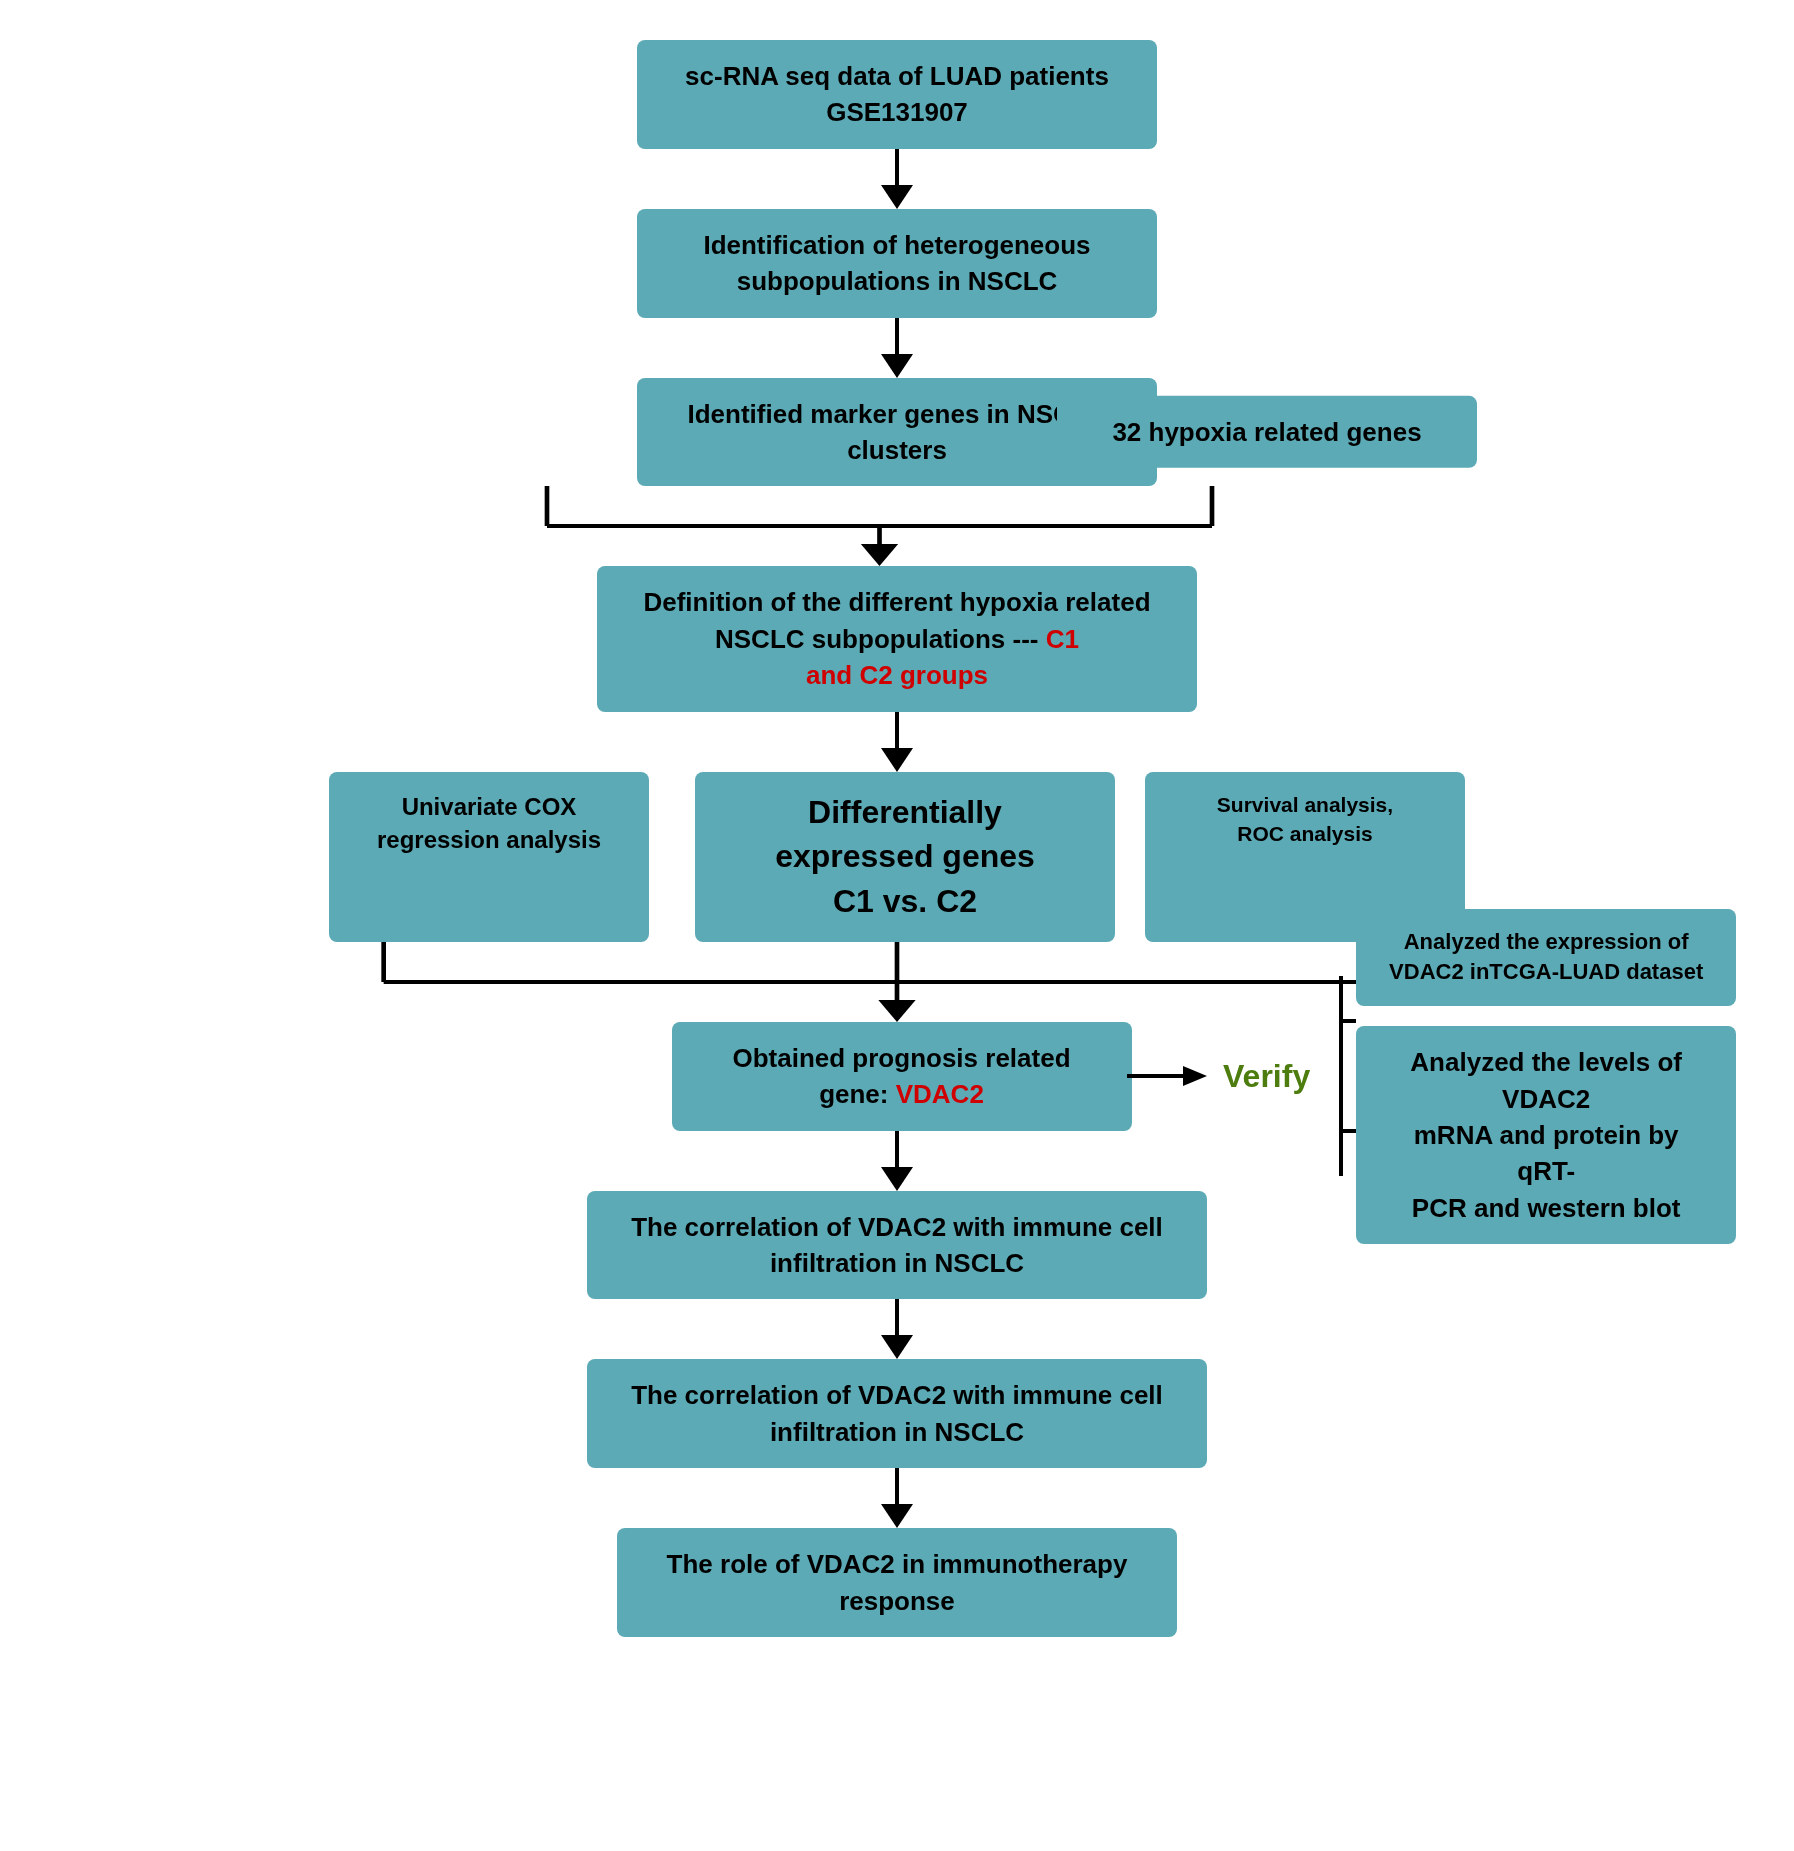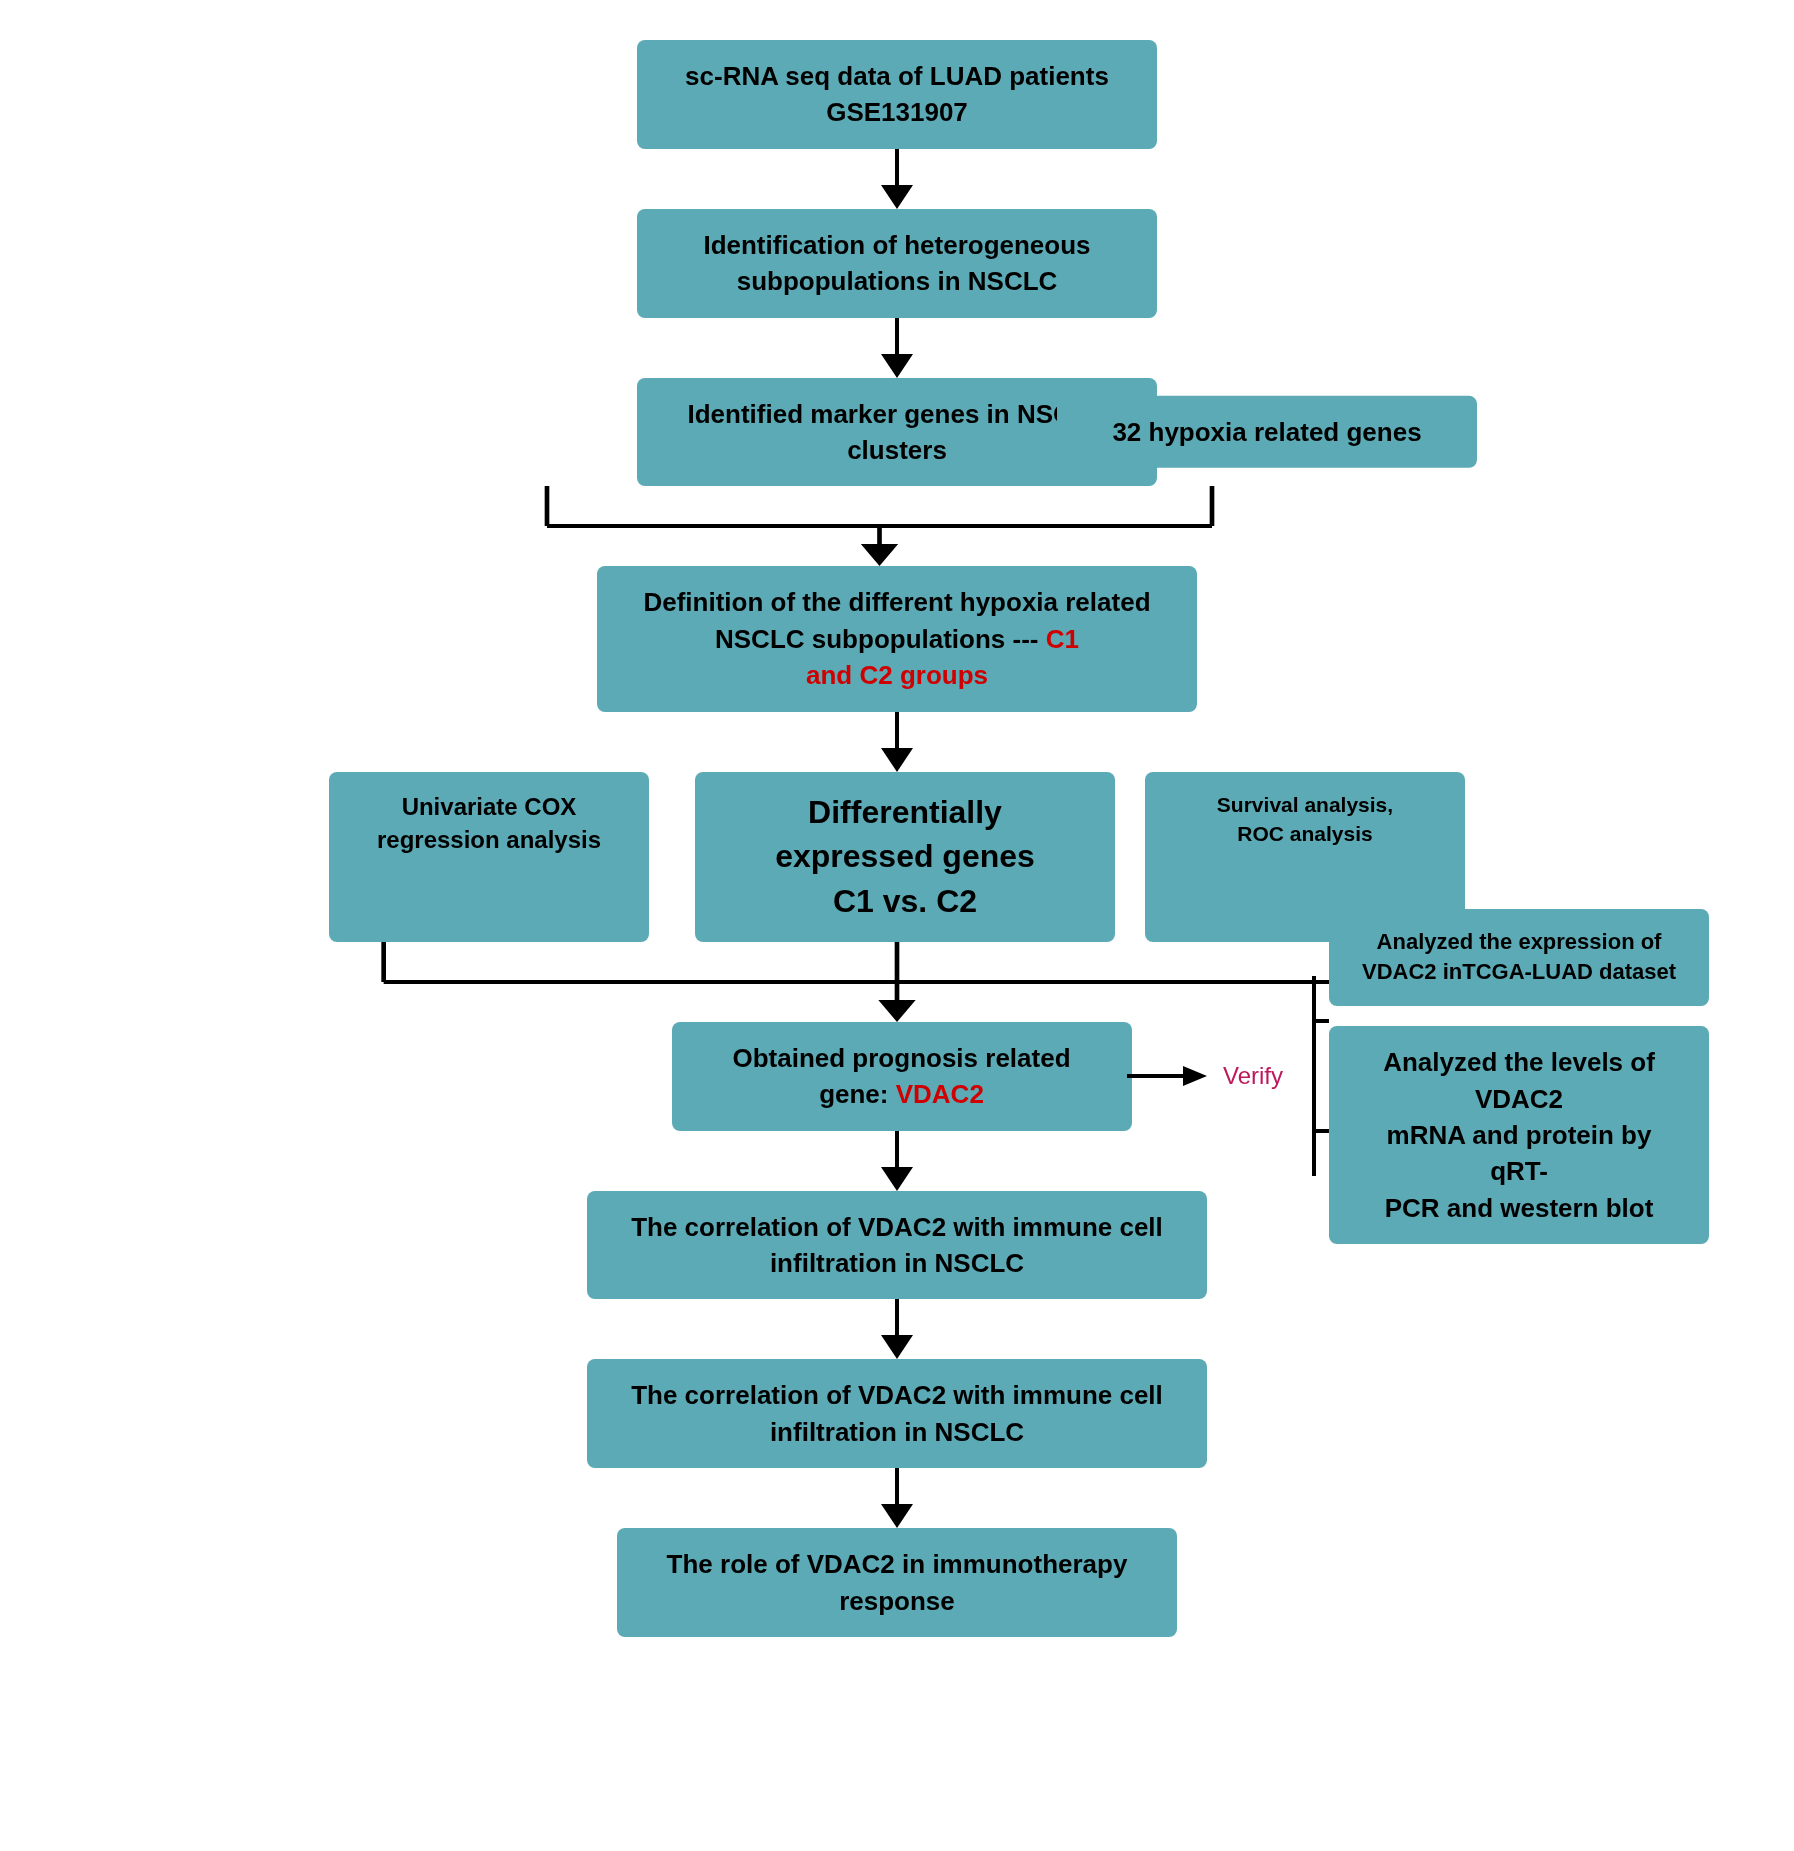--- a/index.html
+++ b/index.html
@@ -81,23 +81,23 @@
     
     .verify-row {
       display: flex;
       align-items: center;
       justify-content: center;
       width: 100%;
       position: relative;
       gap: 0;
     }
     .verify-label {
-      font-size: 24px;
-      font-weight: normal;
-      color: #be185d;
+      font-size: 32px;
+      font-weight: bold;
+      color: #4d7c0f;
       margin: 0 16px;
     }
     .verify-side {
       display: flex;
       flex-direction: column;
       gap: 20px;
     }
   </style>
 </head>
 <body>

